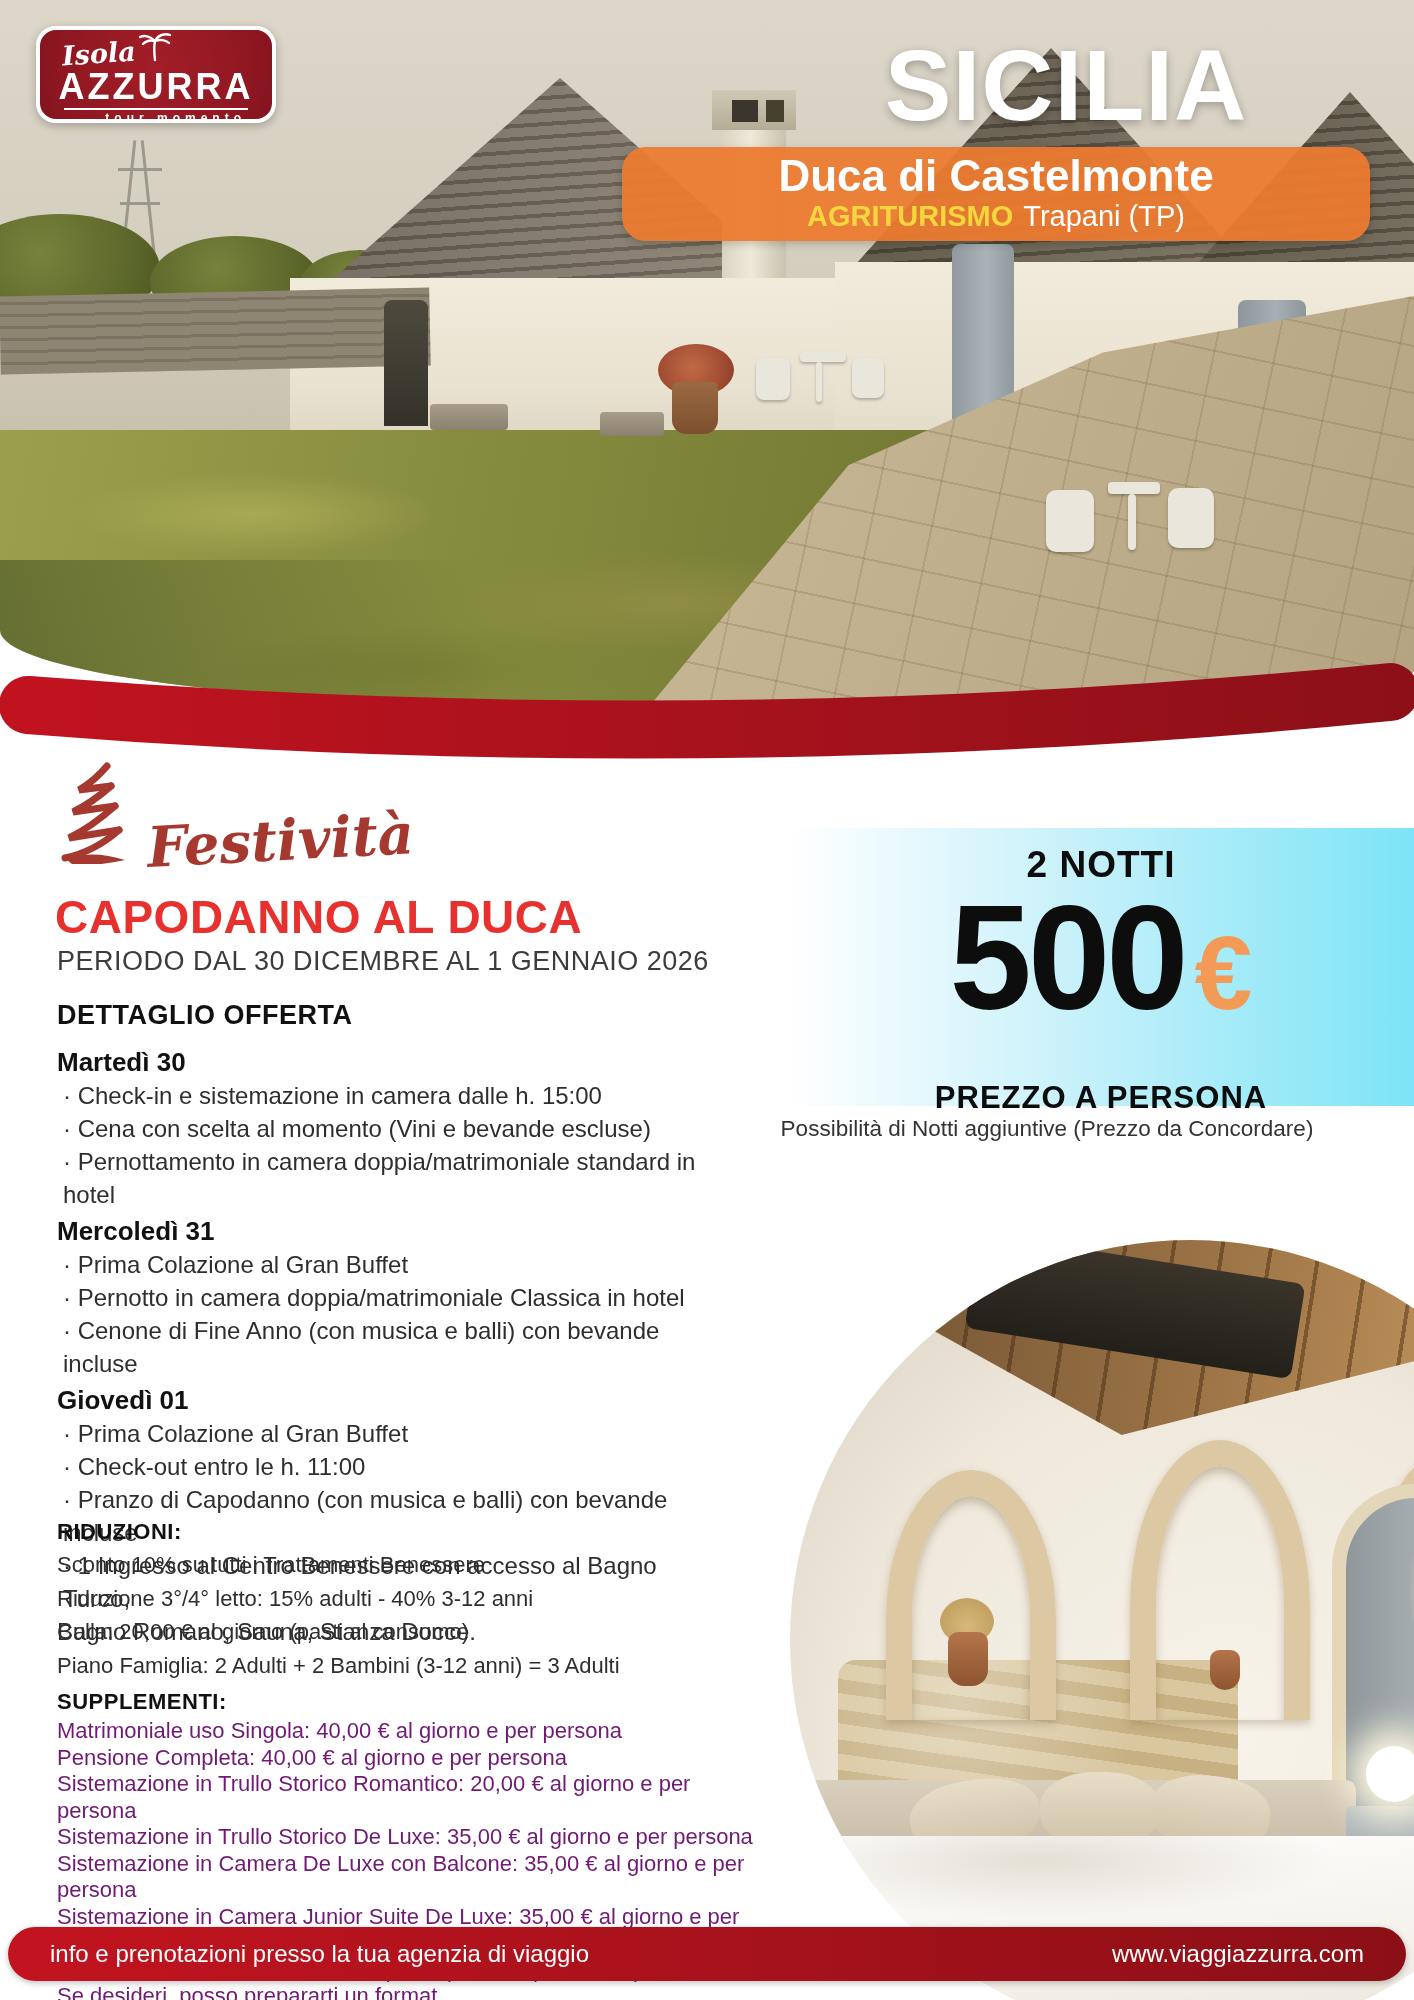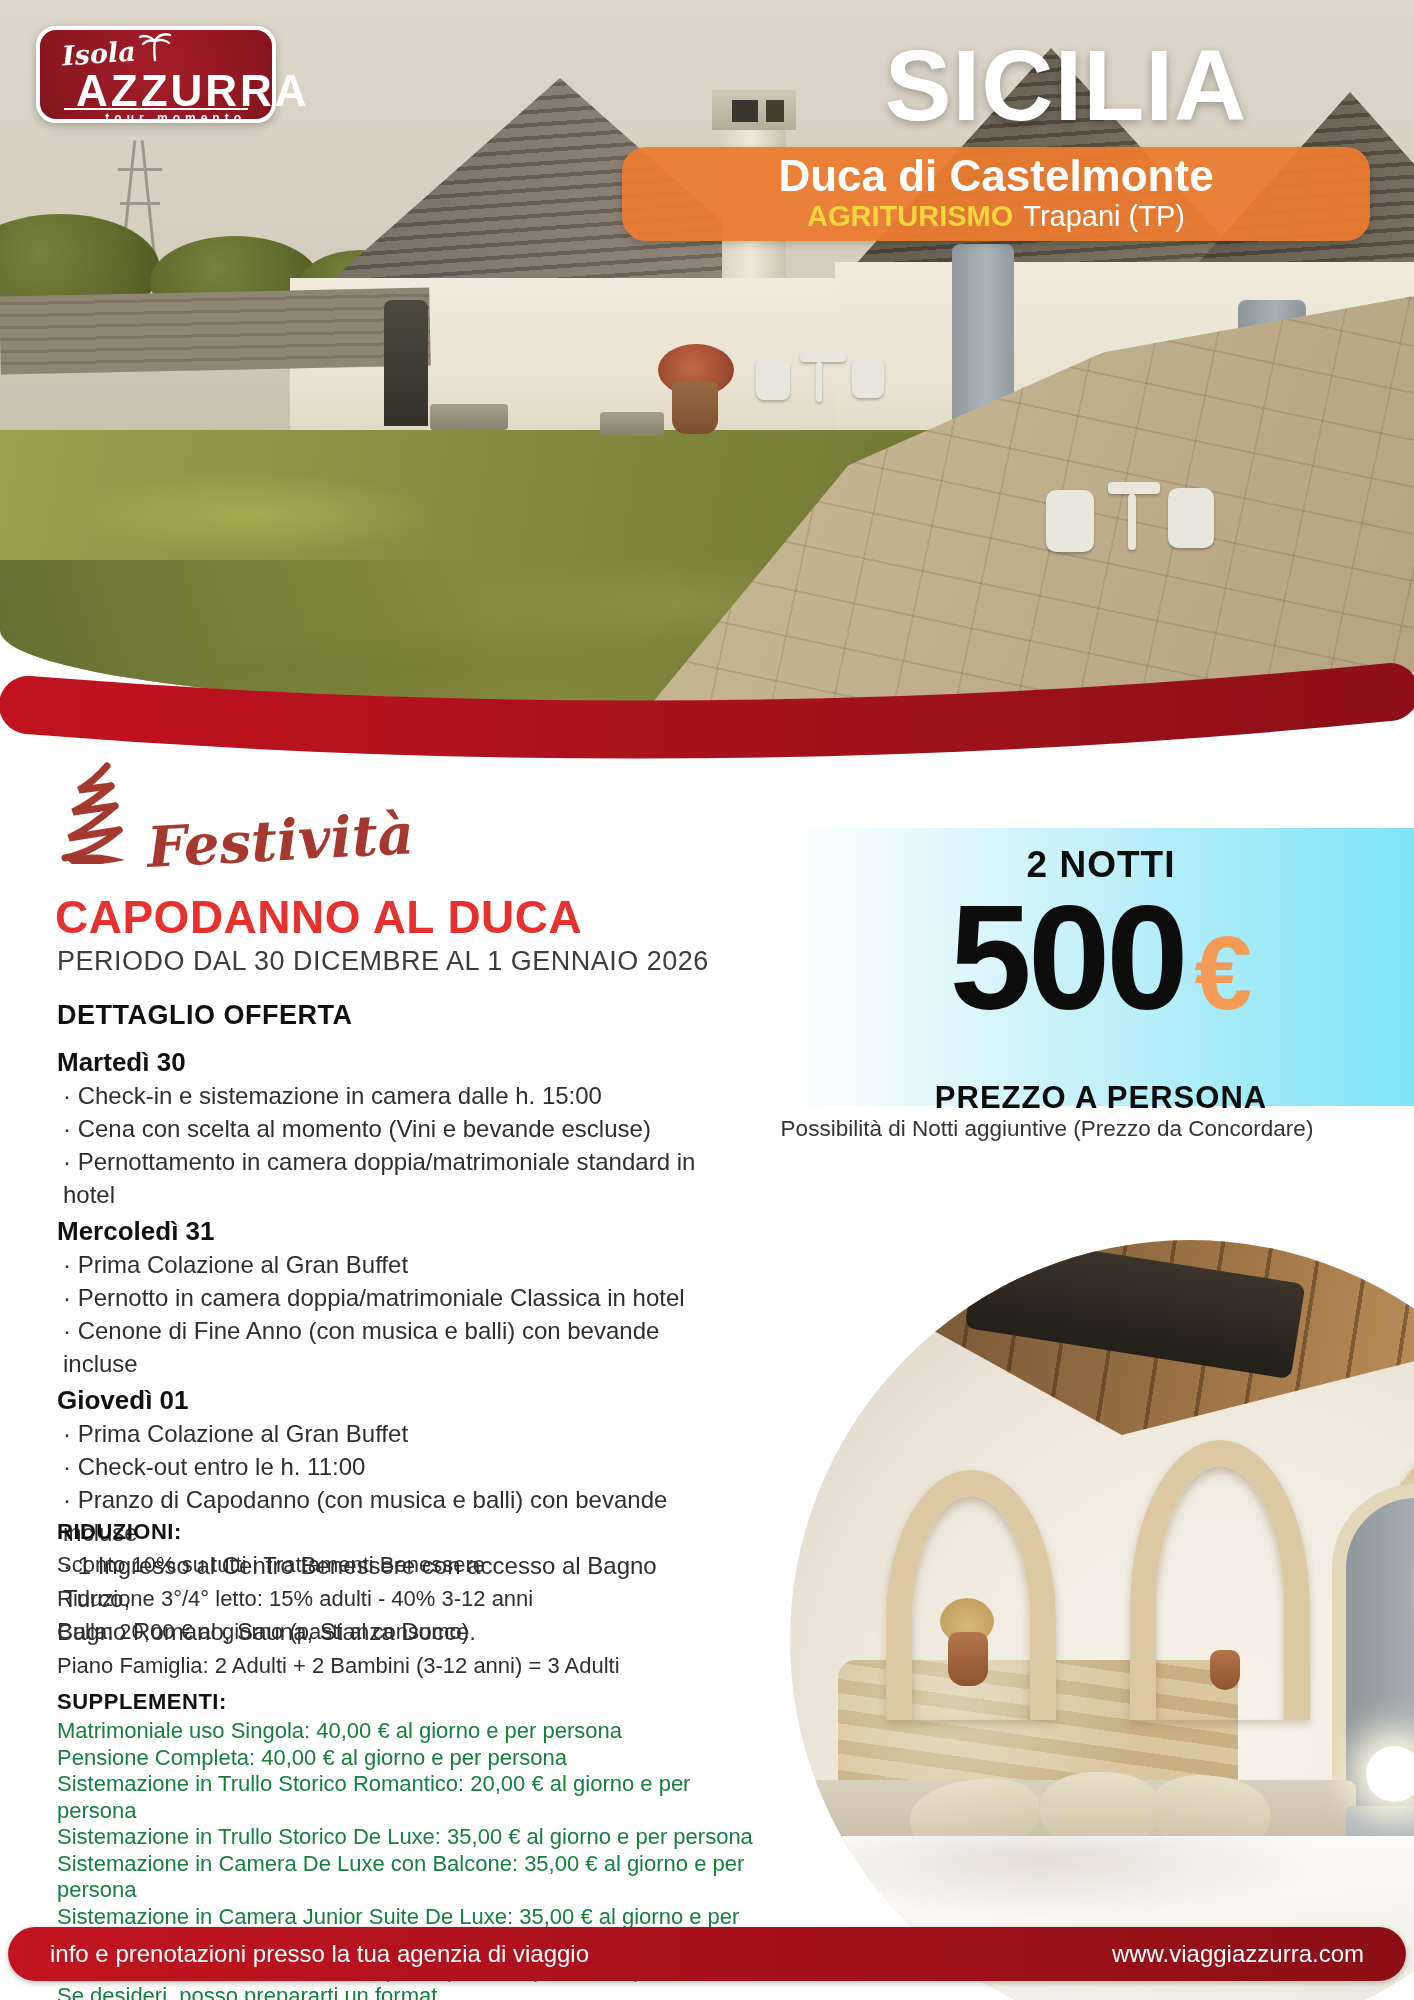--- a/index.html
+++ b/index.html
@@ -59,22 +59,22 @@
   .tableset i{position:absolute;background:#e9e6dc;border-radius:4px;box-shadow:0 2px 3px rgba(0,0,0,.25);}
   .bench{position:absolute;background:linear-gradient(180deg,#a79d89,#8a8170);border-radius:4px;}
   
   .logo{position:absolute;left:36px;top:26px;width:240px;height:97px;
     background:radial-gradient(circle at 50% 40%,#a31e28 0%,#8e1721 75%,#821420 100%);
     border:4px solid #ffffff;border-radius:20px;box-shadow:0 3px 10px rgba(0,0,0,.25);
     color:#fff;}
   .logo .isola{position:absolute;left:22px;top:8px;font-family:"DejaVu Serif",serif;
     font-style:italic;font-weight:700;font-size:27px;transform:rotate(-4deg);}
   .logo .palm{position:absolute;left:98px;top:2px;}
-  .logo .azzurra{position:absolute;left:0;top:36px;width:100%;text-align:left;
-    font-size:44px;font-weight:900;letter-spacing:3px;margin-left:36px;}
+  .logo .azzurra{position:absolute;left:0;top:36px;width:100%;text-align:center;
+    font-size:36px;font-weight:900;letter-spacing:3px;}
   .logo .rule{position:absolute;left:24px;top:78px;width:184px;height:2px;background:#fff;}
   .logo .tour{position:absolute;right:26px;top:81px;font-size:12px;font-weight:700;letter-spacing:5px;}
   
   .sicilia{position:absolute;left:826px;top:28px;width:480px;text-align:center;
     font-size:100px;font-weight:900;color:#ffffff;letter-spacing:1px;
     text-shadow:0 3px 10px rgba(0,0,0,.28);}
   .orange-box{position:absolute;left:622px;top:147px;width:748px;height:94px;
     background:rgba(236,122,48,.94);border-radius:24px;text-align:center;
     box-shadow:0 3px 8px rgba(0,0,0,.18);}
   .orange-box .l1{margin-top:5px;font-size:44px;font-weight:800;color:#ffffff;line-height:48px;}
@@ -142,21 +142,21 @@
     background:linear-gradient(180deg,#b9bfc2,#9aa1a5);border-radius:6px;}
   .room .lamp{position:absolute;left:576px;top:506px;width:56px;height:56px;border-radius:50%;
     background:#ffffff;box-shadow:0 0 34px 18px rgba(255,250,225,.95);}
   .room .glow{position:absolute;right:-40px;top:220px;width:220px;height:260px;border-radius:50%;
     background:radial-gradient(circle,rgba(255,240,205,.75),transparent 70%);}
   
   .riduzioni{position:absolute;left:57px;top:1516px;width:660px;z-index:4;}
   .block-title{font-size:22px;font-weight:800;color:#111;letter-spacing:.5px;line-height:32px;}
   .riduzioni .line{font-size:22px;color:#2e2e2e;line-height:33.5px;}
   .supplementi{position:absolute;left:57px;top:1686px;width:700px;z-index:4;}
-  .supplementi .line{font-size:22px;color:#15803d;line-height:26.5px;}
+  .supplementi .line{font-size:22px;color:#701a75;line-height:26.5px;}
   
   .footer{position:absolute;left:8px;top:1927px;width:1398px;height:54px;z-index:6;
     border-radius:28px;display:flex;align-items:center;justify-content:space-between;
     padding:0 42px;color:#ffffff;font-size:24px;
     background:linear-gradient(90deg,#c21420 0%,#ab121c 45%,#8c0f16 100%);
     box-shadow:0 2px 6px rgba(0,0,0,.25);gap:27px;}
 </style>
 </head>
 <body>
 

